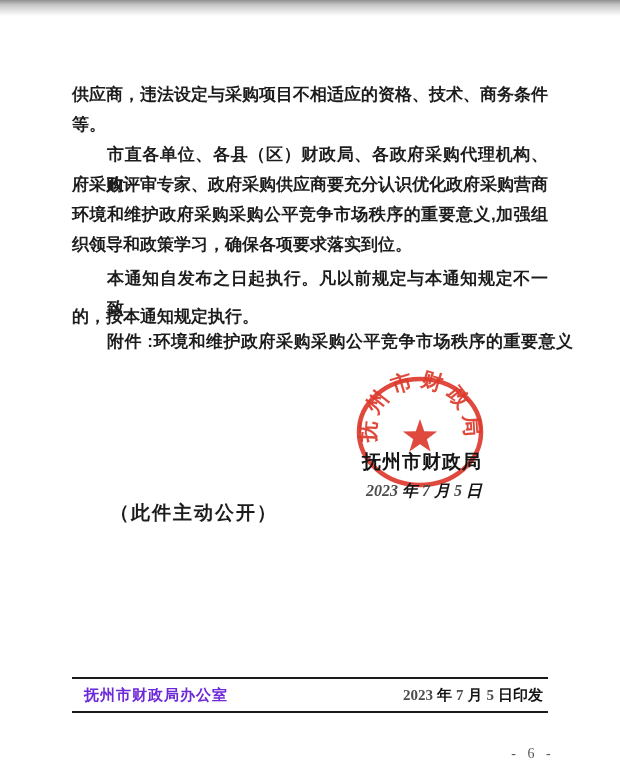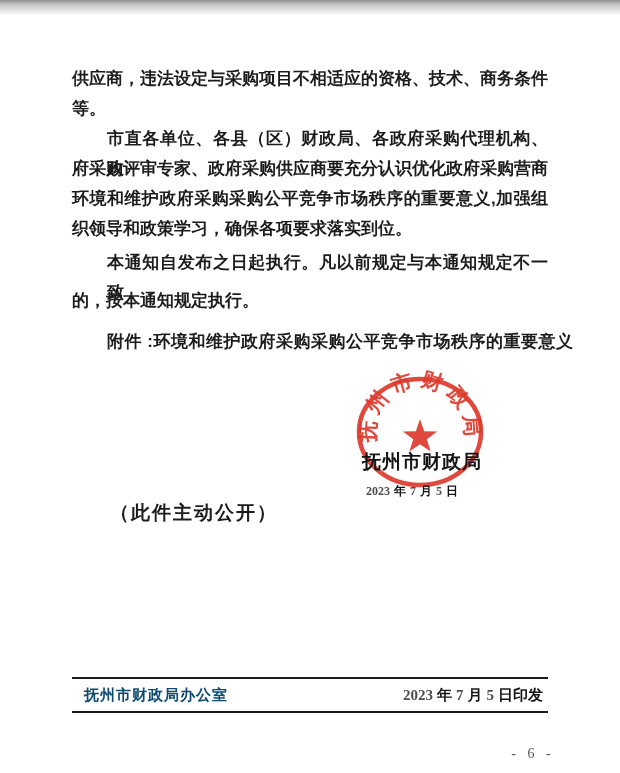--- a/index.html
+++ b/index.html
@@ -11,55 +11,55 @@
     font-family:"Liberation Sans", sans-serif;
     color:#1c1c1c;
   }
   .scan-shadow{
     position:absolute;left:0;top:0;width:620px;height:16px;
     background:linear-gradient(to bottom,#8f8f8f 0%,#c6c6c6 30%,#ffffff 100%);
   }
   
   .line{
     position:absolute;left:72px;width:476px;height:30px;line-height:30px;
-    font-size:17px;font-weight:600;color:#1c1c1c;white-space:nowrap;
+    font-size:17px;font-weight:600;color:#1c1c1c;white-space:nowrap;margin-top:16px;
   }
   .j{ text-align:justify; text-align-last:justify; white-space:normal; }
   .ind{ padding-left:35px; width:441px; }
   .t0{top:64px}.t1{top:94px}.t2{top:124px}.t3{top:154px}
   .t4{top:184px}.t5{top:214px}.t6{top:248px}.t7{top:286px}
   .attachment{
     position:absolute;left:72px;top:327px;width:476px;height:30px;line-height:30px;
     font-size:17px;font-weight:600;padding-left:35px;box-sizing:border-box;
     white-space:nowrap;letter-spacing:0.5px;
   }
   
   .seal{ position:absolute;left:349px;top:369px;width:143px;height:122px; }
   
   .sig-agency{
     position:absolute;left:362px;top:451px;width:140px;height:22px;line-height:22px;
     font-size:19px;font-weight:600;color:#141414;letter-spacing:1px;white-space:nowrap;
   }
   .sig-date{
     position:absolute;left:363px;top:481px;height:20px;line-height:20px;
-    font-size:12px;white-space:nowrap;
+    font-size:16px;white-space:nowrap;font-style:italic;
   }
   .num{ font-family:"Liberation Serif", serif; color:#4d4d4d; padding:0 3px; font-weight:600; }
   .cjk{ font-weight:700; color:#141414; padding:0 1px; }
   .public-note{
     position:absolute;left:72px;top:501px;height:24px;line-height:24px;
     font-size:19px;font-weight:600;padding-left:38px;letter-spacing:2px;white-space:nowrap;
   }
   
   .rule{ position:absolute;left:72px;width:476px;height:2px;background:#1a1a1a; }
   .rule-top{ top:677px; }
   .rule-bottom{ top:711px; }
   .footer-office{
     position:absolute;left:84px;top:684px;height:22px;line-height:22px;
-    font-size:15px;font-weight:700;color:#0c4a6e;letter-spacing:1px;white-space:nowrap;
+    font-size:15px;font-weight:700;color:#6d28d9;letter-spacing:1px;white-space:nowrap;
   }
   .footer-date{
     position:absolute;right:76px;top:684px;height:22px;line-height:22px;
     font-size:15px;white-space:nowrap;text-align:center;
   }
   .footer-date .num{ font-size:15px; }
   .page-number{
     position:absolute;left:498px;top:745px;width:70px;height:18px;line-height:18px;
     font-family:"Liberation Serif", serif;font-size:14px;color:#555;
     text-align:center;letter-spacing:4px;white-space:nowrap;

